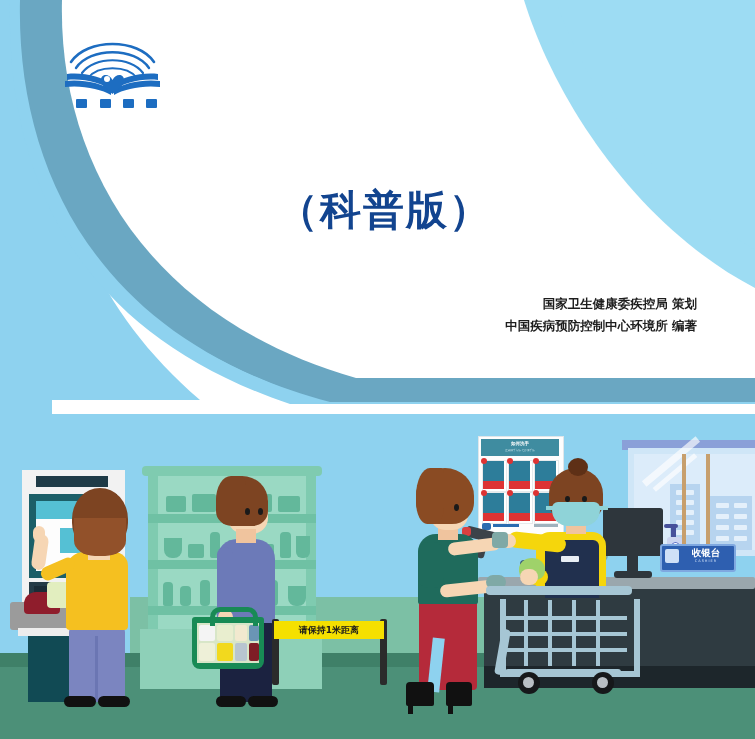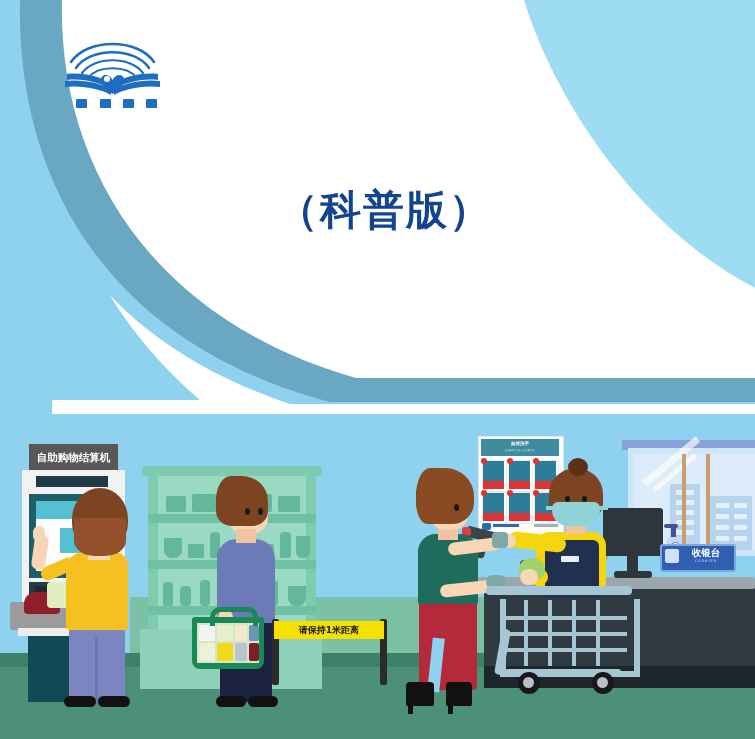--- a/index.html
+++ b/index.html
@@ -247,20 +247,24 @@
           <rect x="21" y="71" width="11" height="9" rx="1"></rect>
           <rect x="45" y="71" width="11" height="9" rx="1"></rect>
           <rect x="68" y="71" width="11" height="9" rx="1"></rect>
           <rect x="91" y="71" width="11" height="9" rx="1"></rect>
         </g>
       </svg>
     </div>
 
     <div class="title-sub">（科普版）</div>
 
+    <div class="credits">
+      <div class="credit-line">国家卫生健康委疾控局  策划</div>
+      <div class="credit-line">中国疾病预防控制中心环境所  编著</div>
+    </div>
   </div>
 
   <div class="illus">
 
     <div class="counterwall2"></div>
     <div class="counterwall"></div>
     <div class="floor-band"></div>
     <div class="floor"></div>
 
     <div class="win-header"></div>
@@ -314,21 +318,20 @@
     <div class="pcell-img" style="left:535px;top:79px;"></div>
     <div class="pcell-cap" style="left:535px;top:99px;"></div>
     <div class="pcell-num" style="left:533px;top:76px;"></div>
     <div class="poster-ft">
       <div style="position:absolute;left:0;top:1px;width:9px;height:7px;background:#2b6cb0;border-radius:2px;"></div>
       <div style="position:absolute;left:11px;top:2px;width:26px;height:3px;background:#2b6cb0;"></div>
       <div style="position:absolute;left:52px;top:2px;width:24px;height:3px;background:#9fb2bd;"></div>
     </div>
 
     <div class="kiosk-body"></div>
-    <div class="kiosk-sign">自助购物结算机</div>
     <div class="kiosk-top"></div>
     <div class="kiosk-screen"></div>
     <div class="kiosk-screen-in"></div>
     <div class="kiosk-screen-bar"></div>
     <div class="kiosk-screen-box"></div>
     <div class="kiosk-lower"></div>
     <div class="kiosk-lower-l"></div>
     <div class="kiosk-lower-r"></div>
     <div class="kiosk-knob"></div>
     <div class="kiosk-stand"></div>

